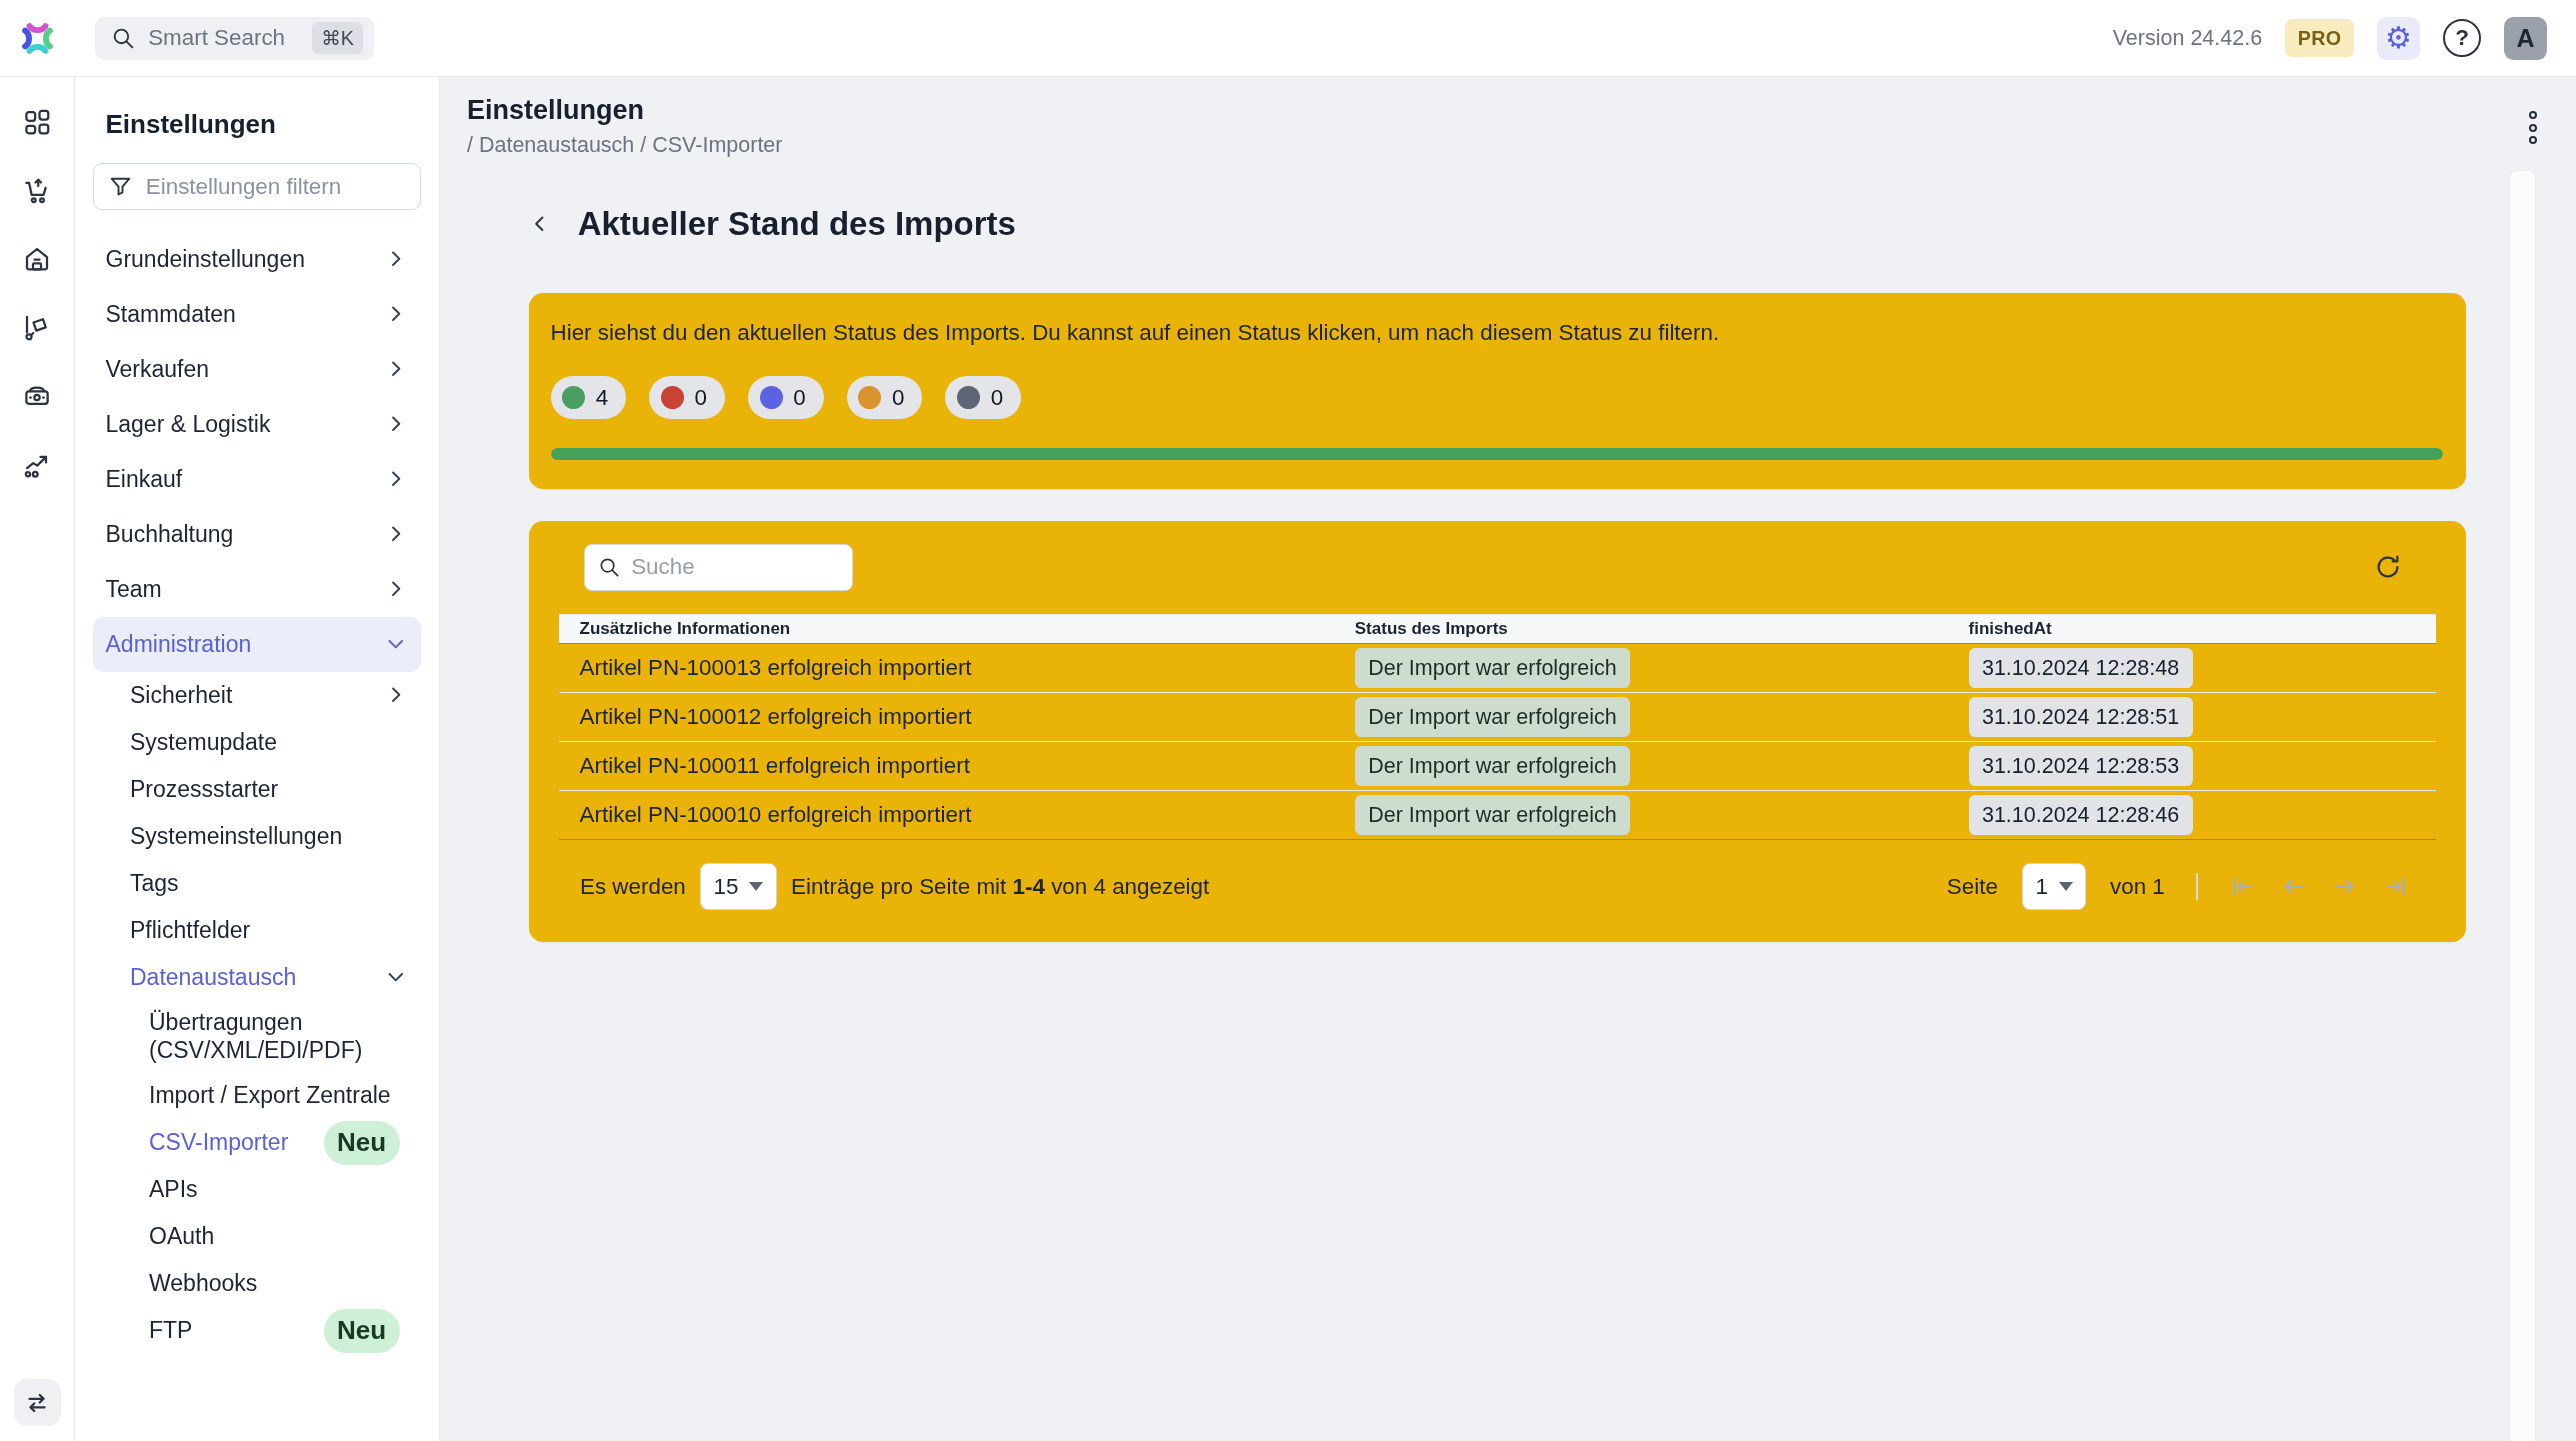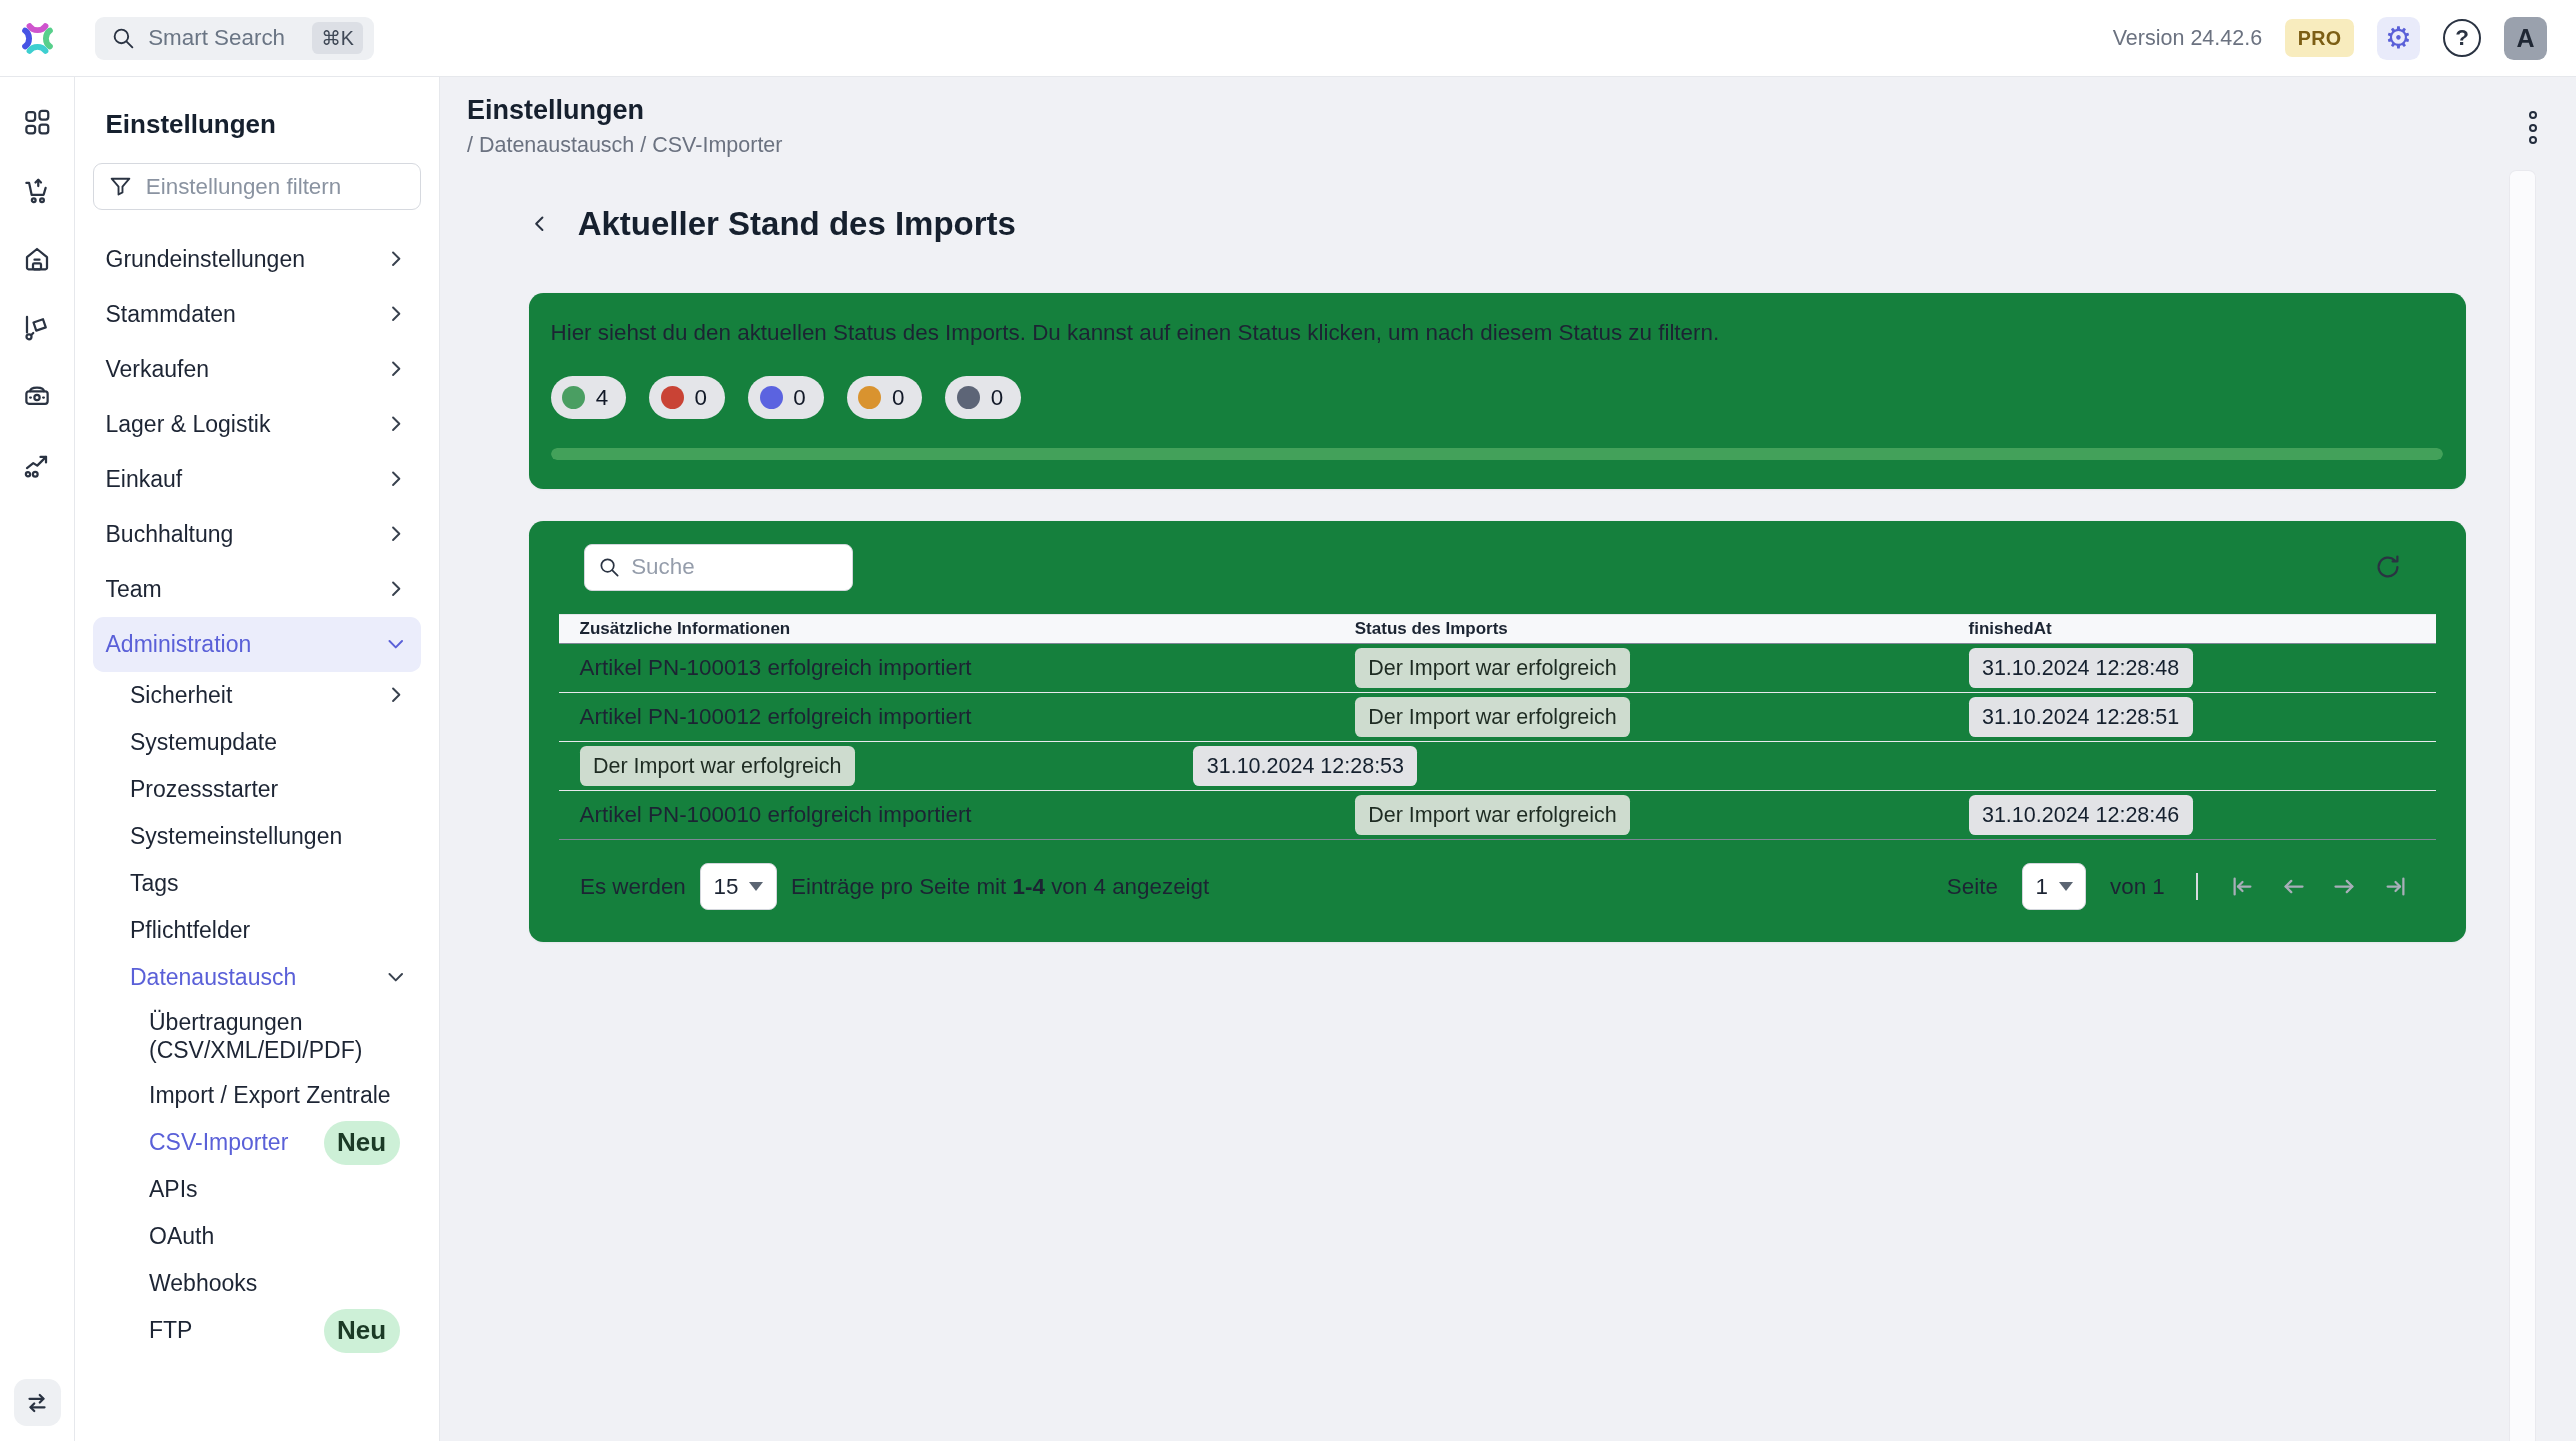--- a/index.html
+++ b/index.html
@@ -97,21 +97,21 @@
   .main-header .mh-crumb { font-size:21.5px; color:#6b7280; margin-top:7.2px; }
   .kebab { position:absolute; top:34px; right:39px; display:flex; flex-direction:column; gap:4.5px; align-items:center; }
   .kebab span { width:8px; height:8px; border:2.3px solid #232d3d; border-radius:50%; display:block; }
 
   .page-title-row { display:flex; align-items:center; gap:19.7px; margin:47px 0 0 82px; }
   .back-btn { width:36px; height:36px; display:flex; align-items:center; justify-content:center; }
   .page-title-row h2 { font-size:33px; font-weight:bold; color:#16202e; }
 
   .content-col { margin:50px 0 0 89px; width:1937px; }
   .card {
-    background:#15803d; border-radius:14.3px; box-shadow:0 0.9px 1.8px rgba(16,24,40,.05);
+    background:#eab308; border-radius:14.3px; box-shadow:0 0.9px 1.8px rgba(16,24,40,.05);
   }
   .status-card { padding:27px 23px 29px 21.5px; }
   .status-info { font-size:22.4px; color:#1c2433; }
   .pill-row { display:flex; gap:23px; margin-top:30px; }
   .status-pill {
     display:flex; align-items:center; gap:10.7px; background:#e4e5e9; border-radius:894px;
     height:43px; padding:0 18px 0 11.6px;
   }
   .status-pill .dot { width:23px; height:23px; border-radius:50%; }
   .status-pill .cnt { font-size:22.4px; color:#111827; }
@@ -461,20 +461,21 @@
               <div class="c1">Artikel PN-100013 erfolgreich importiert</div>
               <div class="c2"><span class="badge-ok">Der Import war erfolgreich</span></div>
               <div class="c3"><span class="badge-date">31.10.2024 12:28:48</span></div>
             </div>
             <div class="tbl-row">
               <div class="c1">Artikel PN-100012 erfolgreich importiert</div>
               <div class="c2"><span class="badge-ok">Der Import war erfolgreich</span></div>
               <div class="c3"><span class="badge-date">31.10.2024 12:28:51</span></div>
             </div>
             <div class="tbl-row">
+              <div class="c1">Artikel PN-100011 erfolgreich importiert</div>
               <div class="c2"><span class="badge-ok">Der Import war erfolgreich</span></div>
               <div class="c3"><span class="badge-date">31.10.2024 12:28:53</span></div>
             </div>
             <div class="tbl-row">
               <div class="c1">Artikel PN-100010 erfolgreich importiert</div>
               <div class="c2"><span class="badge-ok">Der Import war erfolgreich</span></div>
               <div class="c3"><span class="badge-date">31.10.2024 12:28:46</span></div>
             </div>
           </div>
 

